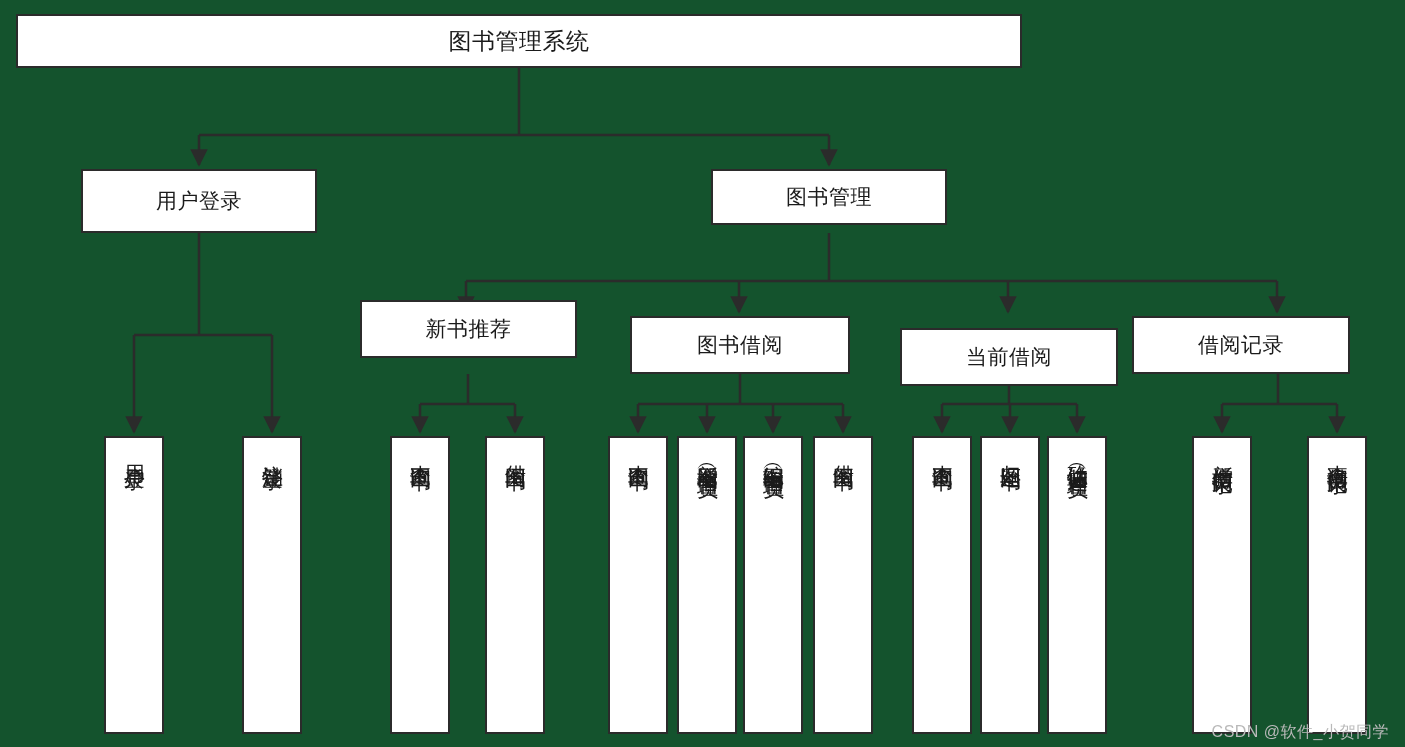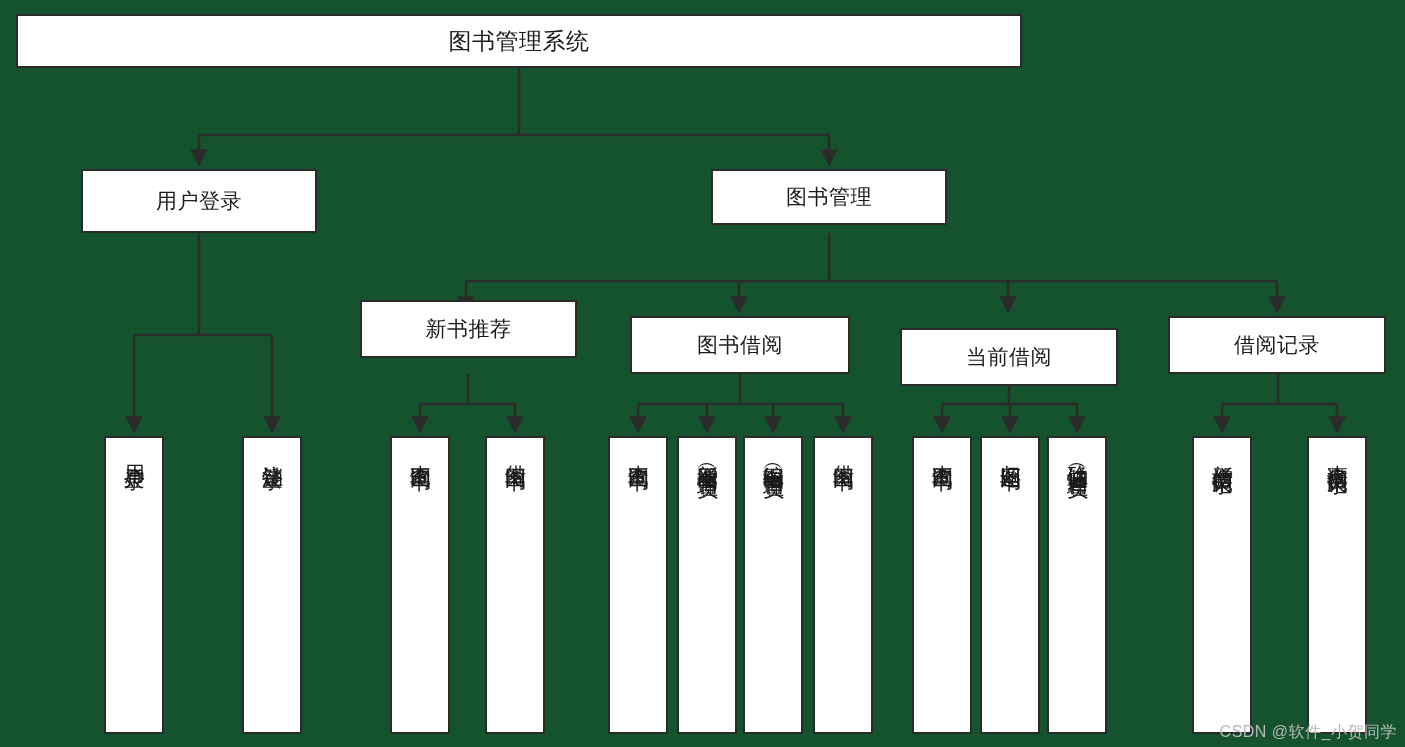--- a/index.html
+++ b/index.html
@@ -61,21 +61,21 @@
     writing-mode: vertical-rl;
     text-orientation: upright;
     font-size: 21px;
     line-height: 1.18;
     letter-spacing: 2px;
     white-space: nowrap;
     max-height: 278px;
   }
   #watermark {
     position: absolute;
-    right: 8px;
+    right: 16px;
     bottom: 4px;
     font-size: 16px;
     color: #b9b9b9;
     letter-spacing: 0.5px;
     white-space: nowrap;
     user-select: none;
   }
 </style>
 </head>
 <body>
@@ -145,21 +145,21 @@
 
   <div class="node level2" style="left:360px; top:300px; width:217px; height:58px;">
     <span class="node-label">新书推荐</span>
   </div>
   <div class="node level2" style="left:630px; top:316px; width:220px; height:58px;">
     <span class="node-label">图书借阅</span>
   </div>
   <div class="node level2" style="left:900px; top:328px; width:218px; height:58px;">
     <span class="node-label">当前借阅</span>
   </div>
-  <div class="node level2" style="left:1168px; top:316px; width:218px; height:58px;">
+  <div class="node level2" style="left:1132px; top:316px; width:218px; height:58px;">
     <span class="node-label">借阅记录</span>
   </div>
 
   <div class="node leaf" style="left:104px; top:436px; width:60px; height:298px;">
     <span class="node-label">用户登录</span>
   </div>
   <div class="node leaf" style="left:242px; top:436px; width:60px; height:298px;">
     <span class="node-label">注销登录</span>
   </div>
 

